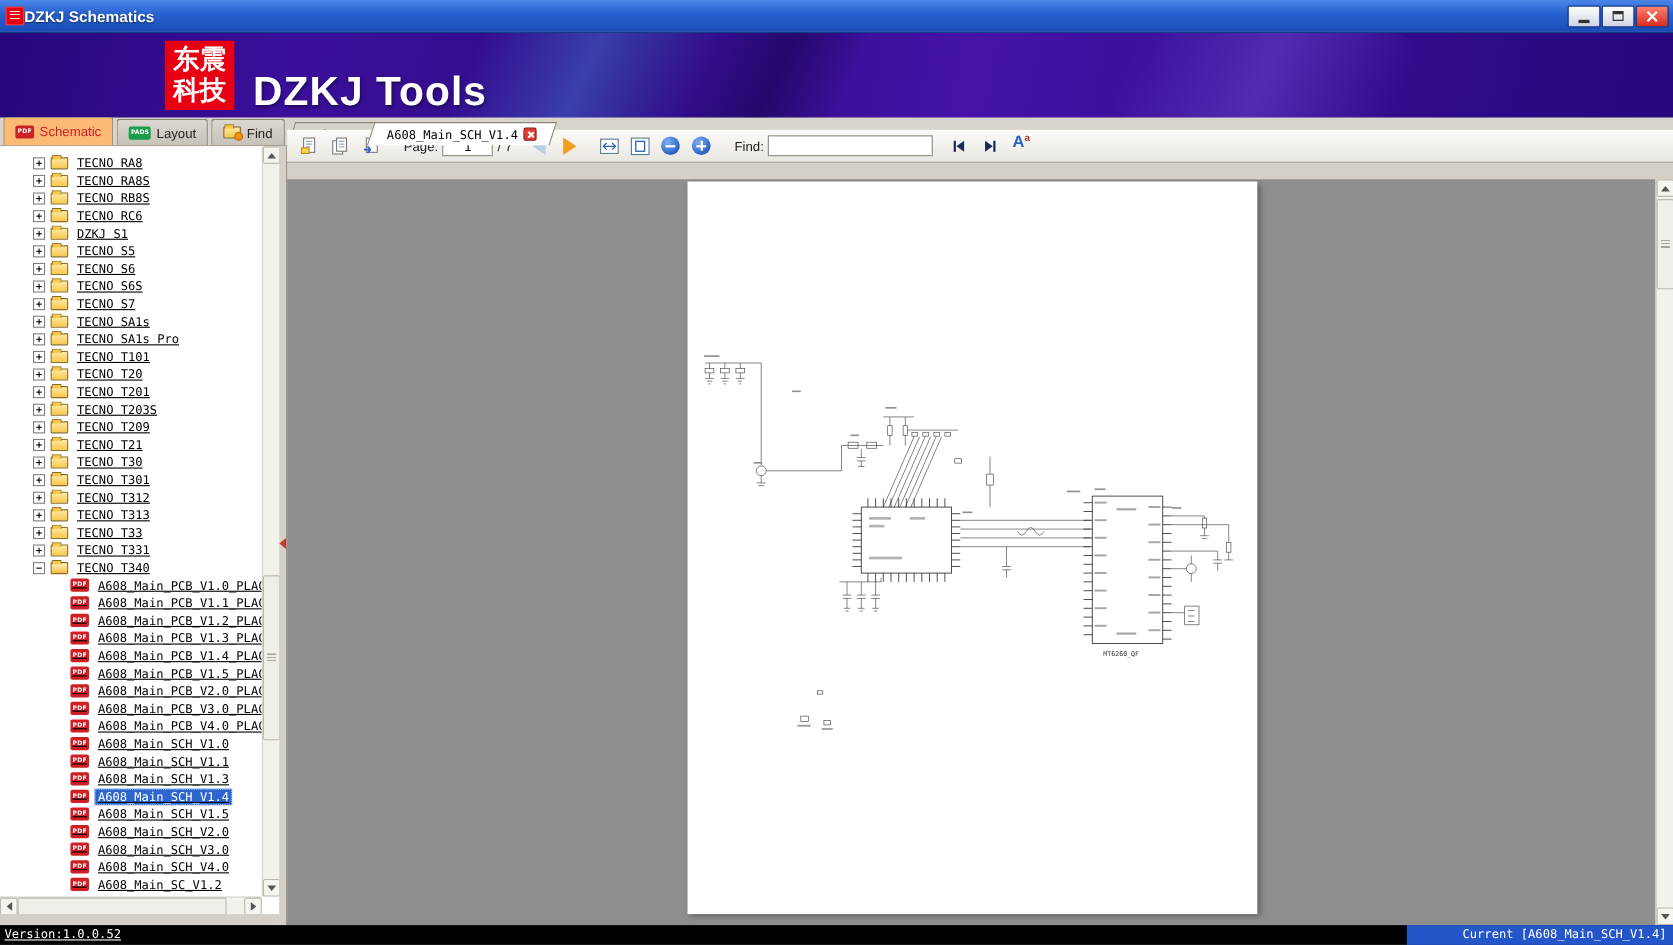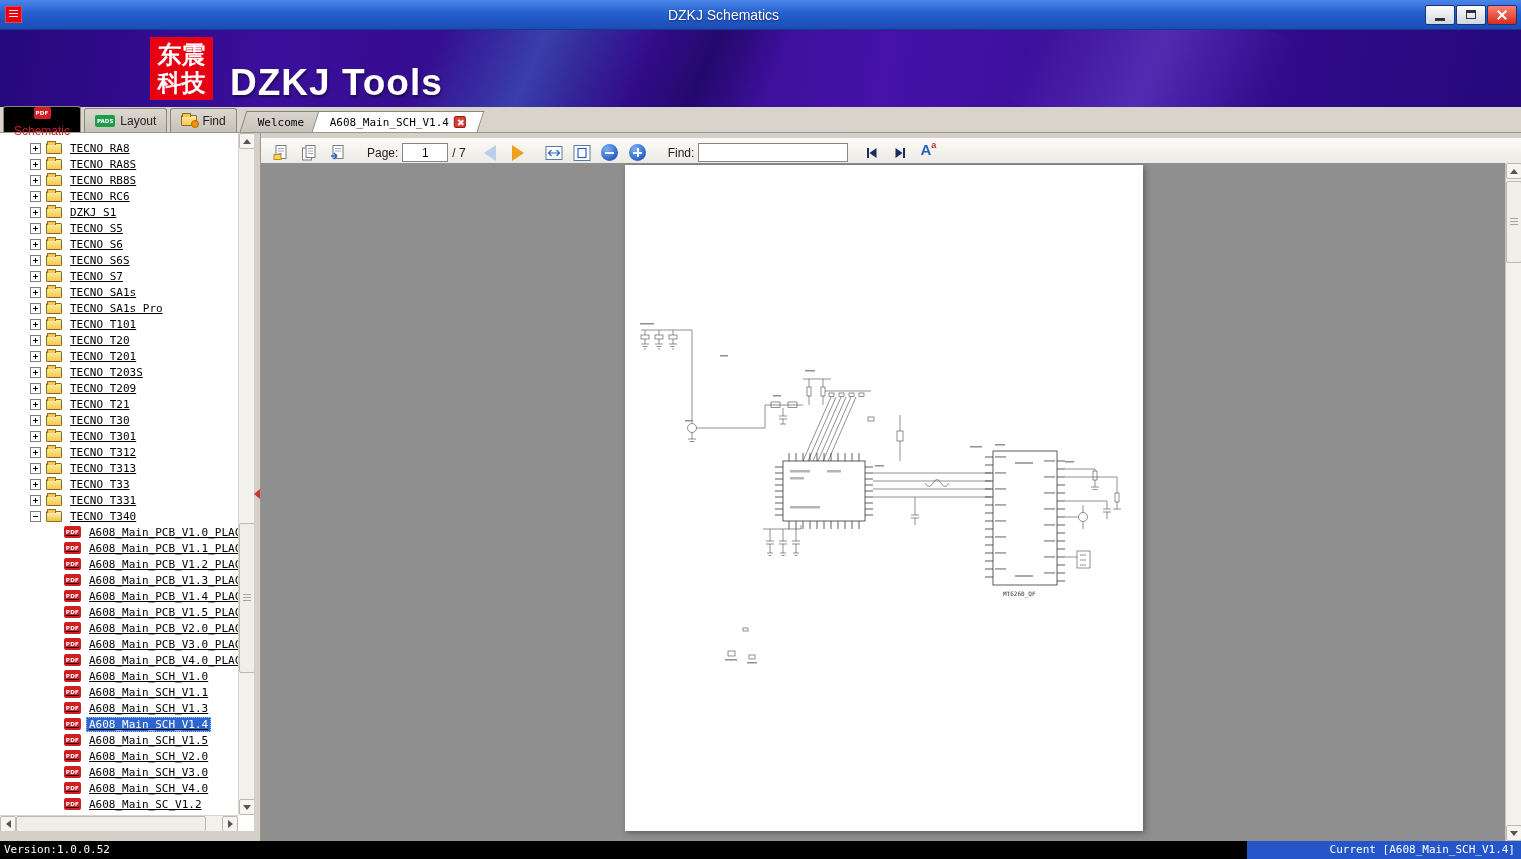--- a/index.html
+++ b/index.html
@@ -5,21 +5,21 @@
   *{margin:0;padding:0;box-sizing:border-box;}
   body{width:1521px;height:859px;overflow:hidden;font-family:"Liberation Sans",sans-serif;background:#d4d0c8;}
   #app{position:relative;width:1521px;height:859px;background:#d4d0c8;overflow:hidden;}
 
   
   .titlebar{position:absolute;left:0;top:0;width:100%;height:30px;
     background:linear-gradient(180deg,#4a86e8 0%,#2660cf 45%,#1b4cb5 100%);
     display:flex;align-items:center;border-bottom:1px solid #123a8a;}
   .app-icon{width:17px;height:17px;margin-left:5px;background:#e60012;position:relative;flex:none;border:1px solid rgba(255,255,255,.25);}
   .app-icon::after{content:"";position:absolute;inset:3px;background:repeating-linear-gradient(180deg,#fff 0 1px,transparent 1px 3px);opacity:.9;}
-  .title-text{flex:1;text-align:center;color:#fff;font-size:14px;text-shadow:0 1px 2px rgba(0,0,0,.55);}
+  .title-text{flex:1;color:#fff;font-size:14px;text-shadow:0 1px 2px rgba(0,0,0,.55);font-weight:bold;}
   .win-controls{display:flex;gap:1px;margin-right:4px;}
   .win-btn{width:30px;height:20px;display:flex;align-items:center;justify-content:center;border:1px solid #16357c;border-radius:2px;background:linear-gradient(#fdfdfd,#cfd6e2);}
   .win-btn.close{background:linear-gradient(#ff8173,#d62c1e);}
   .glyph-min{width:10px;height:3px;background:#333;margin-top:9px;}
   .glyph-max{width:10px;height:9px;border:1px solid #333;border-top-width:3px;}
   .glyph-x{position:relative;width:12px;height:12px;}
   .glyph-x::before,.glyph-x::after{content:"";position:absolute;left:5px;top:0;width:2px;height:12px;background:#fff;}
   .glyph-x::before{transform:rotate(45deg);}
   .glyph-x::after{transform:rotate(-45deg);}
 
@@ -33,21 +33,21 @@
   .logo{position:absolute;left:150px;top:7px;width:63px;height:63px;background:#e60012;color:#fff;
     display:flex;flex-direction:column;align-items:center;justify-content:center;font-weight:bold;font-size:24px;line-height:28px;}
   .app-name{position:absolute;left:230px;top:32px;color:#fff;font-size:37px;font-weight:bold;letter-spacing:1px;text-shadow:1px 2px 3px rgba(0,0,0,.45);}
   .tagline{position:absolute;left:800px;top:25px;color:#fff;font-size:28px;font-weight:500;text-shadow:1px 2px 3px rgba(0,0,0,.45);}
 
   
   .tabbar{position:absolute;top:107px;left:0;width:100%;height:26px;background:#d8d4cc;border-bottom:1px solid #9a968c;display:flex;align-items:flex-end;}
   .main-tab{height:24px;display:flex;align-items:center;gap:5px;padding:0 10px;margin-left:3px;
     border:1px solid #8a8678;border-bottom:none;border-radius:3px 3px 0 0;
     background:linear-gradient(#dcd8d0,#c6c2b8);font-size:12px;color:#222;}
-  .main-tab.active{background:#000000;height:26px;position:relative;z-index:2;flex-direction:column;}
+  .main-tab.active{background:#fdba74;height:26px;position:relative;z-index:2;}
   .mt-label.red{color:#cc2027;}
   .pdf-badge{width:17px;height:12px;background:#cf1f25;color:#fff;font:bold 5.5px "DejaVu Sans",sans-serif;
     display:flex;align-items:center;justify-content:center;border-radius:2px;letter-spacing:.3px;flex:none;}
   .pads-badge{background:#1a9e4a;color:#fff;font:bold 5.5px "DejaVu Sans",sans-serif;padding:3px 2px;border-radius:2px;flex:none;}
   .share-ico{position:relative;width:16px;height:11px;background:linear-gradient(#ffe9a2,#f7c94d);border:1px solid #8a6d1f;border-radius:1px;flex:none;}
   .share-ico::before{content:"";position:absolute;top:-3px;left:0;width:7px;height:3px;background:#f7c94d;border:1px solid #8a6d1f;border-bottom:none;border-radius:1px 1px 0 0;}
   .share-ico .dot{position:absolute;right:-3px;bottom:-3px;width:8px;height:8px;border-radius:50%;background:#f39208;border:1px solid #b56a00;}
   .doc-tabs{display:flex;margin-left:10px;height:21px;align-items:flex-end;font-family:"DejaVu Sans Mono",monospace;font-size:11px;}
   .doc-tab{height:21px;display:flex;align-items:center;gap:5px;padding:0 14px;margin-left:-4px;
     transform:skewX(-18deg);border:1px solid #8a8678;border-bottom:none;background:linear-gradient(#d8d4cc,#c8c4bc);}
@@ -87,21 +87,21 @@
   .grip{position:absolute;left:50%;top:50%;width:8px;height:8px;margin:-4px 0 0 -4px;
     background:repeating-linear-gradient(180deg,#a8a59a 0 1px,transparent 1px 3px);}
   .vscroll{position:absolute;left:238px;top:0;width:16px;height:682px;border-left:1px solid #d6d4cc;}
   .hscroll{position:absolute;left:0;top:682px;width:238px;height:16px;border-top:1px solid #d6d4cc;}
 
   .splitter{position:absolute;left:254px;top:133px;width:7px;height:708px;background:#d4d0c8;border-right:1px solid #9a968c;}
   .collapse-arrow{position:absolute;left:0;top:356px;width:0;height:0;
     border-top:5px solid transparent;border-bottom:5px solid transparent;border-right:6px solid #c23b2e;}
 
   
-  .toolbar{position:absolute;left:261px;top:138px;width:1260px;height:30px;
+  .toolbar{position:absolute;left:261px;top:118px;width:1260px;height:30px;
     background:linear-gradient(#fcfbf8,#e9e7e0);border-bottom:1px solid #aaa79c;
     display:flex;align-items:center;padding-left:8px;gap:4px;font-size:12px;color:#222;}
   .tbtn{width:24px;height:24px;display:flex;align-items:center;justify-content:center;border:1px solid transparent;border-radius:2px;}
   .ml14{margin-left:14px;}
   .ml8{margin-left:8px;}
   .page-input{width:46px;height:19px;border:1px solid #8a887e;text-align:center;font-size:12px;font-family:"Liberation Sans",sans-serif;background:#fff;}
   .find-input{width:150px;height:19px;border:1px solid #8a887e;font-size:12px;padding:0 3px;background:#fff;font-family:"Liberation Sans",sans-serif;}
   .arr-left{width:0;height:0;border-top:8px solid transparent;border-bottom:8px solid transparent;border-right:12px solid #b9cfe8;}
   .arr-right{width:0;height:0;border-top:8px solid transparent;border-bottom:8px solid transparent;border-left:12px solid #f0a01e;}
   .zoom{position:relative;width:17px;height:17px;border-radius:50%;
@@ -113,22 +113,22 @@
   .mc-a{font-weight:bold;color:#b03030;font-size:9px;margin-top:-1px;}
 
   
   .viewer{position:absolute;left:261px;top:163px;width:1244px;height:678px;background:#8f8f8f;overflow:hidden;}
   .page{position:absolute;left:364px;top:2px;width:518px;height:666px;background:#fff;box-shadow:2px 2px 6px rgba(0,0,0,.35);}
   .vv{position:absolute;right:0;top:163px;width:16px;height:678px;background:#f2f1ec;border-left:1px solid #c5c2b6;}
 
   
   .statusbar{position:absolute;left:0;top:841px;width:100%;height:18px;background:#000;display:flex;
     font-family:"DejaVu Sans Mono",monospace;font-size:11px;color:#fff;}
-  .version{flex:1;padding:2px 0 12px 4px;}
-  .current{width:274px;background:#2456c9;text-align:right;padding:2px 6px 0 0;}
+  .version{flex:1;padding:2px 0 12px 4px;text-decoration:underline;}
+  .current{width:242px;background:#2456c9;text-align:right;padding:2px 6px 0 0;}
 </style>
 </head>
 <body>
 
 <div id="app">
 
   <div class="titlebar">
     <div class="app-icon"></div>
     <div class="title-text">DZKJ Schematics</div>
     <div class="win-controls">

